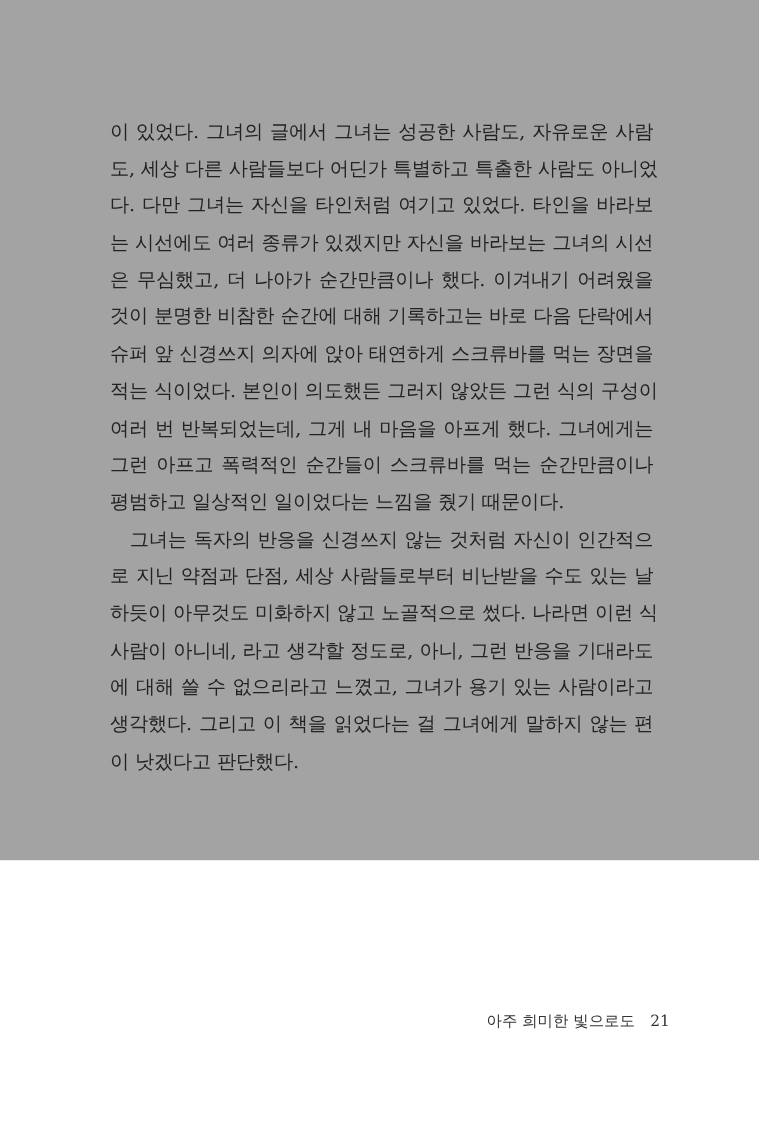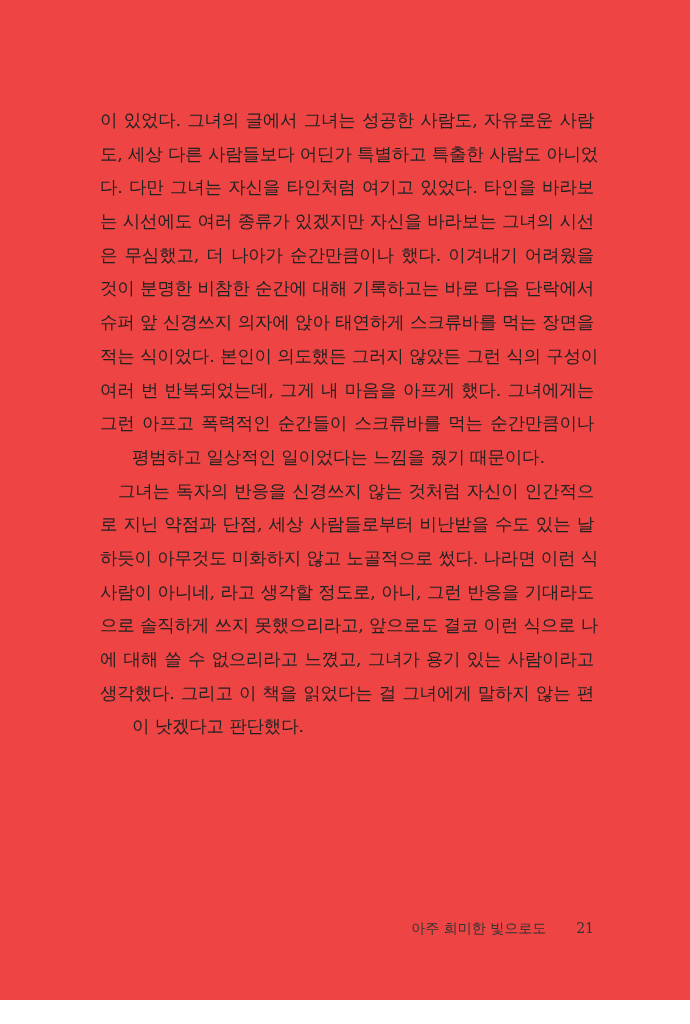--- a/index.html
+++ b/index.html
@@ -13,52 +13,51 @@
       position: relative;
       overflow: hidden;
       font-family: "DejaVu Serif", "Liberation Serif", serif;
       color: #222222;
     }
     .page {
       position: absolute;
       left: 0;
       top: 0;
       width: 690px;
-      height: 1000px;
-      background: #ef4444;
+      height: 782px;
+      background: #a3a3a3;
     }
     .body-text {
       position: absolute;
       left: 100px;
       top: 104px;
       width: 494px;
     }
     .line {
       height: 33.7px;
       line-height: 33.7px;
       font-size: 17.5px;
       white-space: nowrap;
       text-align: justify;
       text-align-last: justify;
       letter-spacing: -0.2px;
     }
     .line.last {
       text-align-last: left;
-      margin-left: 32px;
     }
     .line.indent {
       padding-left: 18px;
     }
     .footer {
       position: absolute;
       top: 920px;
-      right: 96px;
+      right: 81px;
       font-size: 14px;
       display: flex;
-      gap: 30px;
+      gap: 14px;
       align-items: baseline;
       color: #333333;
     }
   </style>
 </head>
 <body>
 
 <div class="page">
   <div class="body-text">
     <div>
@@ -72,21 +71,20 @@
       <div class="line">적는 식이었다. 본인이 의도했든 그러지 않았든 그런 식의 구성이</div>
       <div class="line">여러 번 반복되었는데, 그게 내 마음을 아프게 했다. 그녀에게는</div>
       <div class="line">그런 아프고 폭력적인 순간들이 스크류바를 먹는 순간만큼이나</div>
       <div class="line last">평범하고 일상적인 일이었다는 느낌을 줬기 때문이다.</div>
     </div>
     <div>
       <div class="line indent">그녀는 독자의 반응을 신경쓰지 않는 것처럼 자신이 인간적으</div>
       <div class="line">로 지닌 약점과 단점, 세상 사람들로부터 비난받을 수도 있는 날</div>
       <div class="line">하듯이 아무것도 미화하지 않고 노골적으로 썼다. 나라면 이런 식</div>
       <div class="line">사람이 아니네, 라고 생각할 정도로, 아니, 그런 반응을 기대라도</div>
-      <div class="line">으로 솔직하게 쓰지 못했으리라고, 앞으로도 결코 이런 식으로 나</div>
       <div class="line">에 대해 쓸 수 없으리라고 느꼈고, 그녀가 용기 있는 사람이라고</div>
       <div class="line">생각했다. 그리고 이 책을 읽었다는 걸 그녀에게 말하지 않는 편</div>
       <div class="line last">이 낫겠다고 판단했다.</div>
     </div>
   </div>
 
   <div class="footer">
     <span>아주 희미한 빛으로도</span>
     <span>21</span>
   </div>

